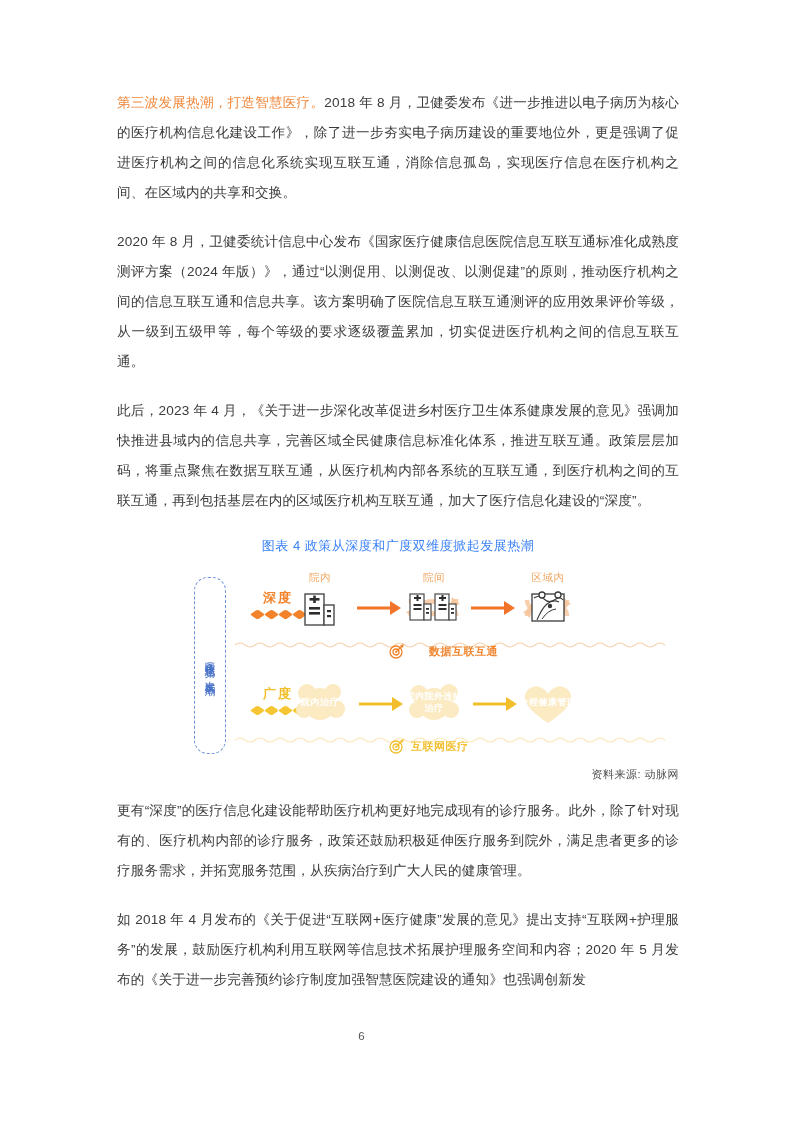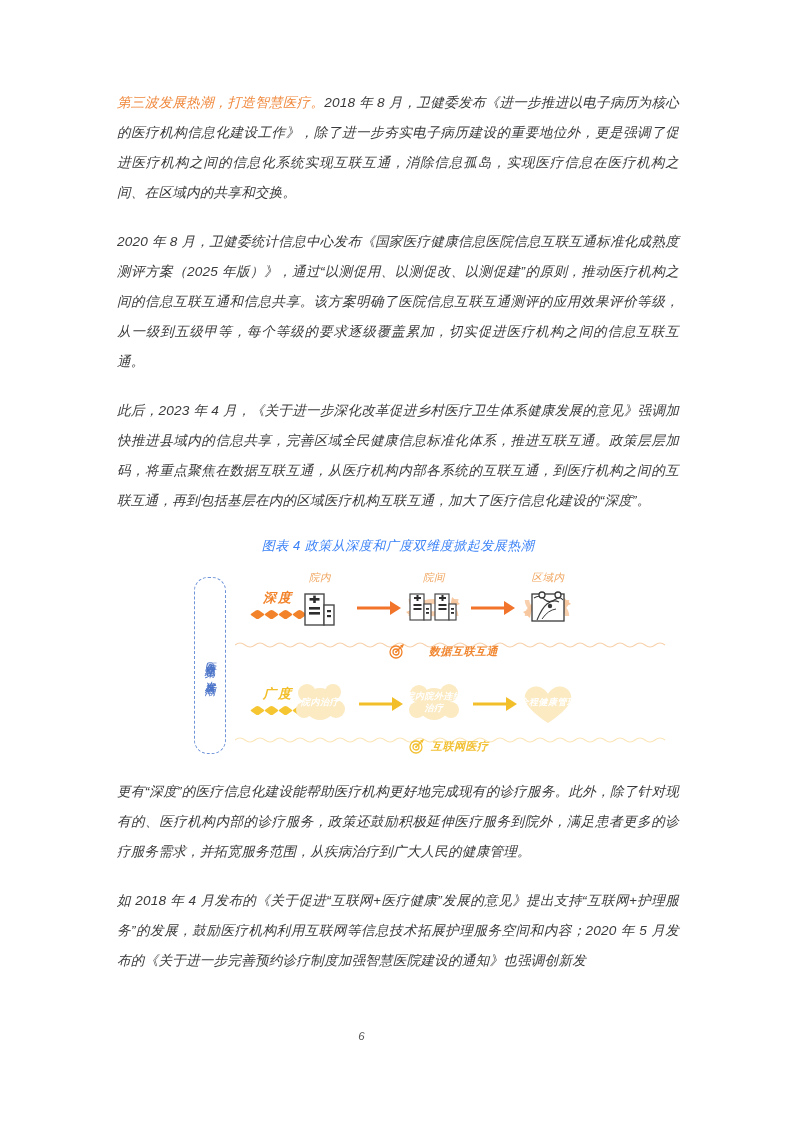--- a/index.html
+++ b/index.html
@@ -10,21 +10,20 @@
   body {
     font-family: "Liberation Sans", "DejaVu Sans", sans-serif;
   }
   .page {
     position: relative;
     width: 723px;
     height: 1122px;
     background: #ffffff;
     overflow: hidden;
     box-sizing: border-box;
-    font-style: italic;
   }
   .content {
     position: absolute;
     left: 117px;
     top: 88px;
     width: 562px;
   }
   p.para {
     margin: 0 0 19px 0;
     font-size: 13.6px;
@@ -197,21 +196,21 @@
   }
 </style>
 </head>
 <body>
 
 <div class="page">
   <div class="content">
 
     <p class="para"><span class="hl">第三波发展热潮，打造智慧医疗。</span><span>2018 年 8 月，卫健委发布《进一步推进以电子病历为核心的医疗机构信息化建设工作》，除了进一步夯实电子病历建设的重要地位外，更是强调了促进医疗机构之间的信息化系统实现互联互通，消除信息孤岛，实现医疗信息在医疗机构之间、在区域内的共享和交换。</span></p>
 
-    <p class="para"><span>2020 年 8 月，卫健委统计信息中心发布《国家医疗健康信息医院信息互联互通标准化成熟度测评方案（2025 年版）》，通过“以测促用、以测促改、以测促建”的原则，推动医疗机构之间的信息互联互通和信息共享。该方案明确了医院信息互联互通测评的应用效果评价等级，从一级到五级甲等，每个等级的要求逐级覆盖累加，切实促进医疗机构之间的信息互联互通。</span></p>
+    <p class="para"><span>2020 年 8 月，卫健委统计信息中心发布《国家医疗健康信息医院信息互联互通标准化成熟度测评方案（2024 年版）》，通过“以测促用、以测促改、以测促建”的原则，推动医疗机构之间的信息互联互通和信息共享。该方案明确了医院信息互联互通测评的应用效果评价等级，从一级到五级甲等，每个等级的要求逐级覆盖累加，切实促进医疗机构之间的信息互联互通。</span></p>
 
     <p class="para"><span>此后，2023 年 4 月，《关于进一步深化改革促进乡村医疗卫生体系健康发展的意见》强调加快推进县域内的信息共享，完善区域全民健康信息标准化体系，推进互联互通。政策层层加码，将重点聚焦在数据互联互通，从医疗机构内部各系统的互联互通，到医疗机构之间的互联互通，再到包括基层在内的区域医疗机构互联互通，加大了医疗信息化建设的“深度”。</span></p>
 
 
     <div class="figure">
       <div class="fig-caption">图表 4 政策从深度和广度双维度掀起发展热潮</div>
 
       <div class="fig-body">
 
         <div class="vbox">
@@ -373,33 +372,34 @@
           </svg>
           <span class="blob-tx">全程健康管理</span>
         </div>
 
         <div class="wave" style="top:163px;">
           <svg width="432" height="8" viewBox="0 0 432 8" preserveAspectRatio="none">
             <path d="M0 4 q5 -4 10 0 t10 0 t10 0 t10 0 t10 0 t10 0 t10 0 t10 0 t10 0 t10 0 t10 0 t10 0 t10 0 t10 0 t10 0 t10 0 t10 0 t10 0 t10 0 t10 0 t10 0 t10 0 t10 0 t10 0 t10 0 t10 0 t10 0 t10 0 t10 0 t10 0 t10 0 t10 0 t10 0 t10 0 t10 0 t10 0 t10 0 t10 0 t10 0 t10 0 t10 0 t10 0 t10 0" fill="none" stroke="#fbe6b8" stroke-width="1.2"></path>
           </svg>
         </div>
 
-        <div class="target broadc" style="left:292px; top:171px;">
+        <div class="target broadc" style="left:272px; top:171px;">
           <svg width="16" height="16" viewBox="0 0 16 16">
             <circle cx="7" cy="9" r="6" fill="none" stroke="#f2c033" stroke-width="1.3"></circle>
             <circle cx="7" cy="9" r="3" fill="none" stroke="#f2c033" stroke-width="1.3"></circle>
             <circle cx="7" cy="9" r="1" fill="#f2c033"></circle>
             <path d="M7 9 L14 2" stroke="#f2c033" stroke-width="1.4"></path>
             <polygon points="15,1 11,2.5 13.5,5" fill="#f2c033"></polygon>
           </svg>
           <span>互联网医疗</span>
         </div>
 
       </div>
 
+      <div class="source">资料来源: 动脉网</div>
     </div>
 
     <p class="para"><span>更有“深度”的医疗信息化建设能帮助医疗机构更好地完成现有的诊疗服务。此外，除了针对现有的、医疗机构内部的诊疗服务，政策还鼓励积极延伸医疗服务到院外，满足患者更多的诊疗服务需求，并拓宽服务范围，从疾病治疗到广大人民的健康管理。</span></p>
 
     <p class="para"><span>如 2018 年 4 月发布的《关于促进“互联网+医疗健康”发展的意见》提出支持“互联网+护理服务”的发展，鼓励医疗机构利用互联网等信息技术拓展护理服务空间和内容；2020 年 5 月发布的《关于进一步完善预约诊疗制度加强智慧医院建设的通知》也强调创新发</span></p>
 
   </div>
 
   <div class="pagenum">6</div>
 </div>

